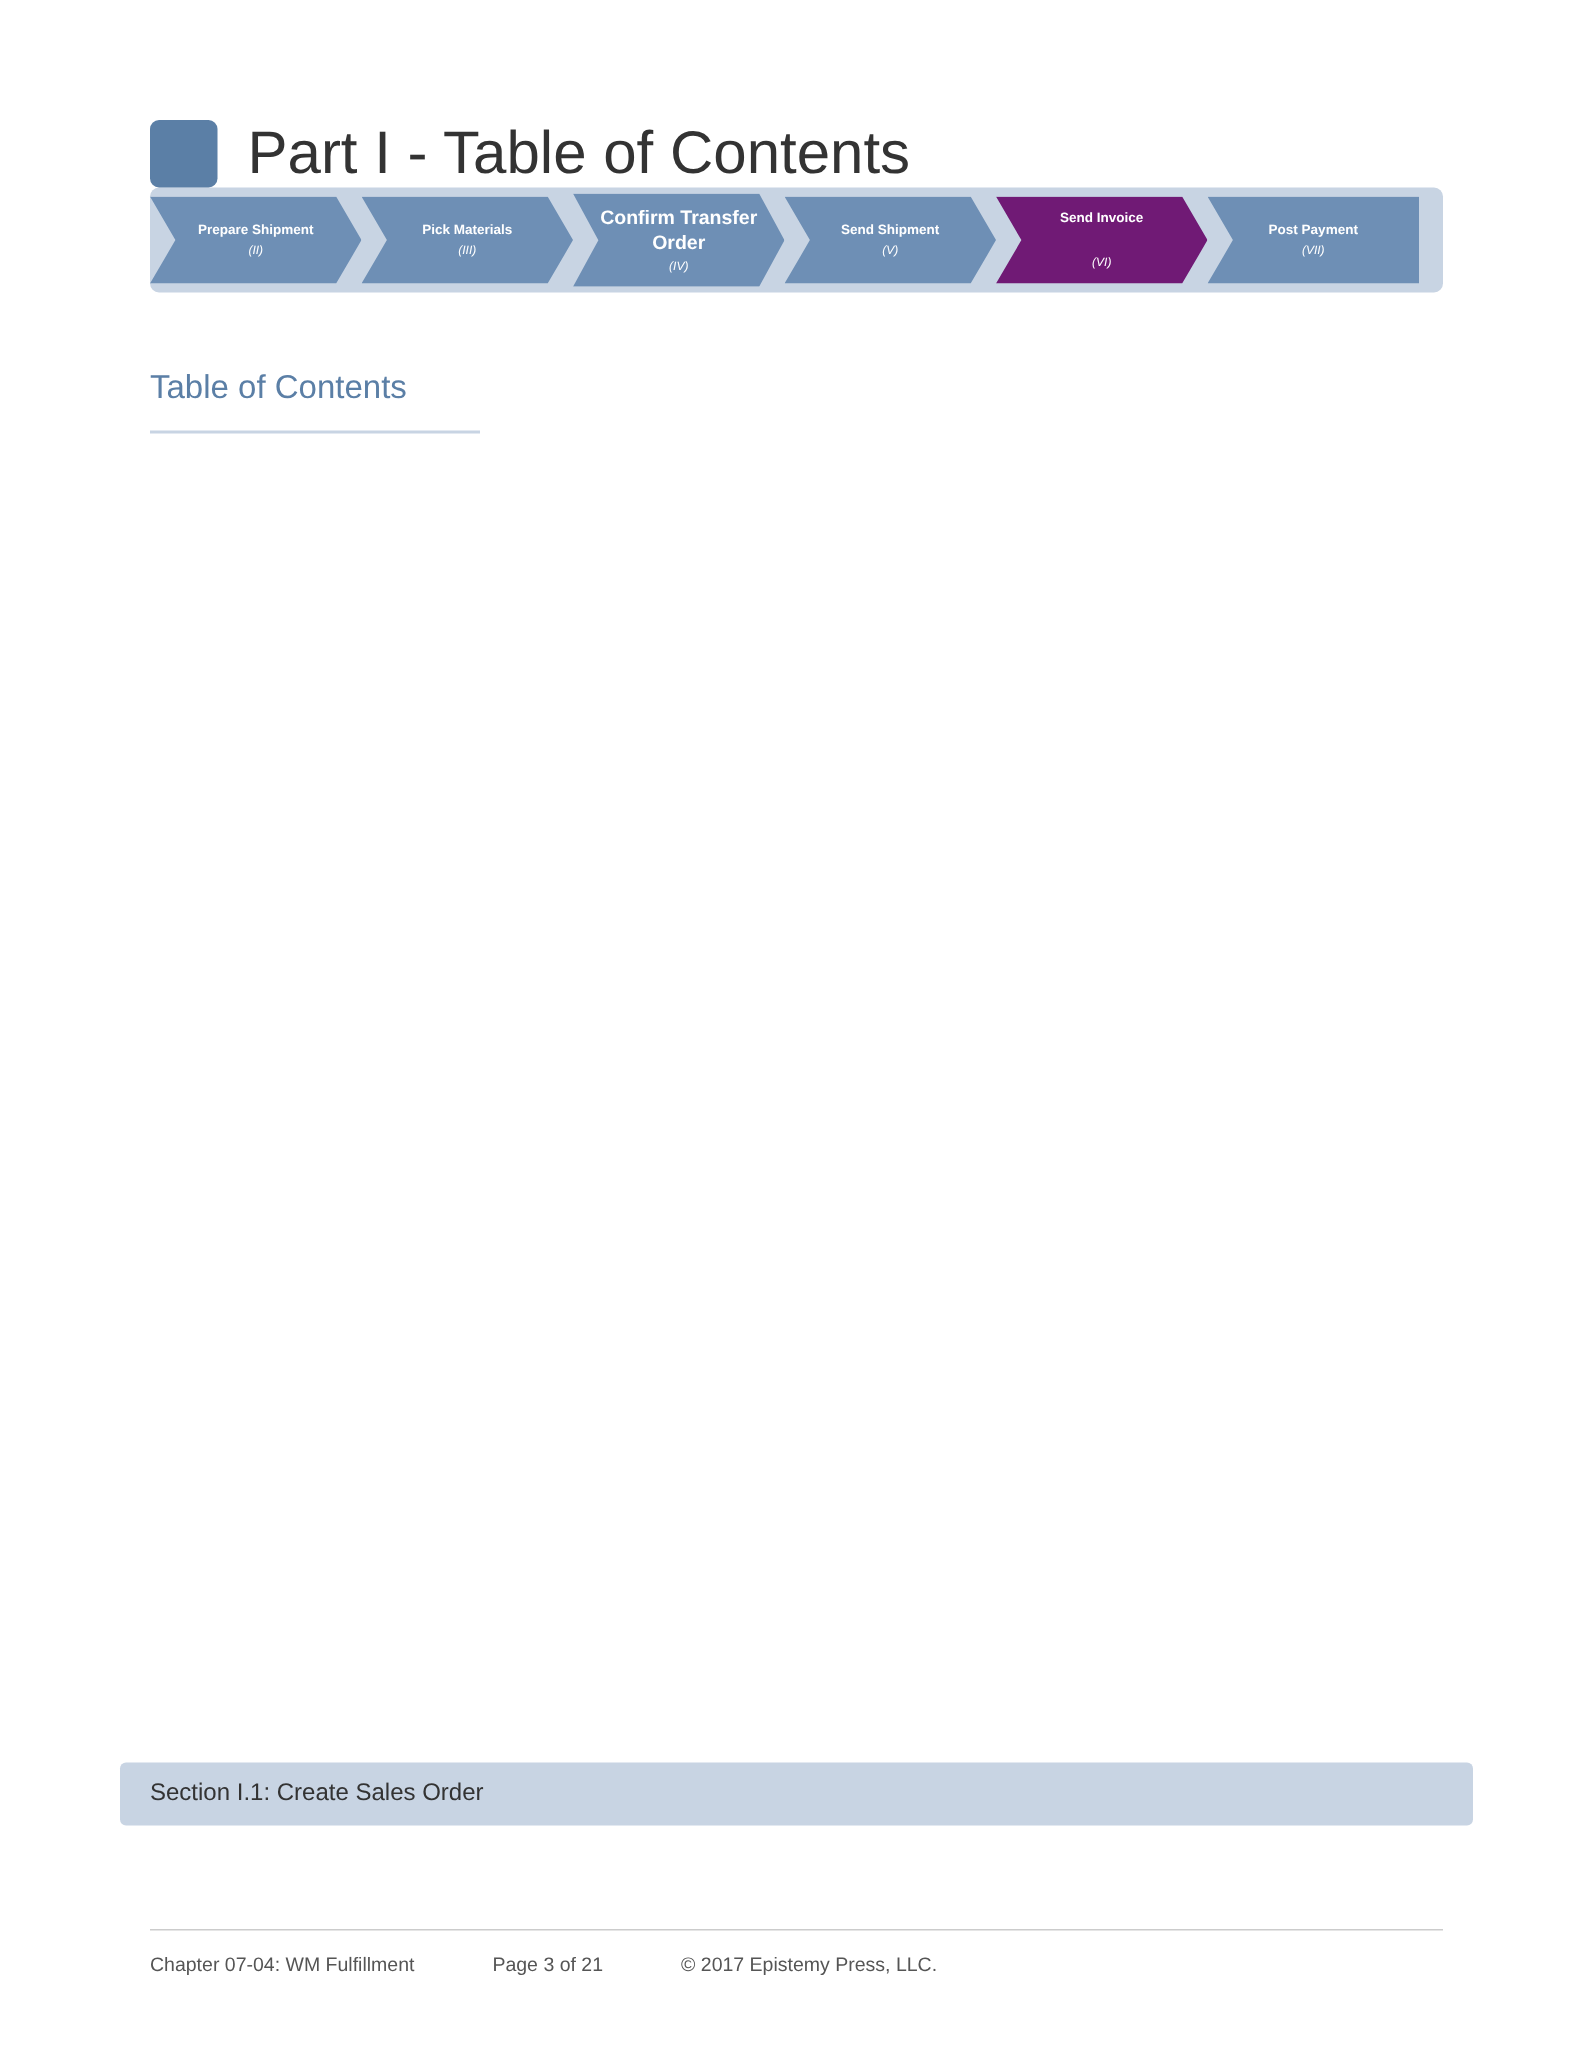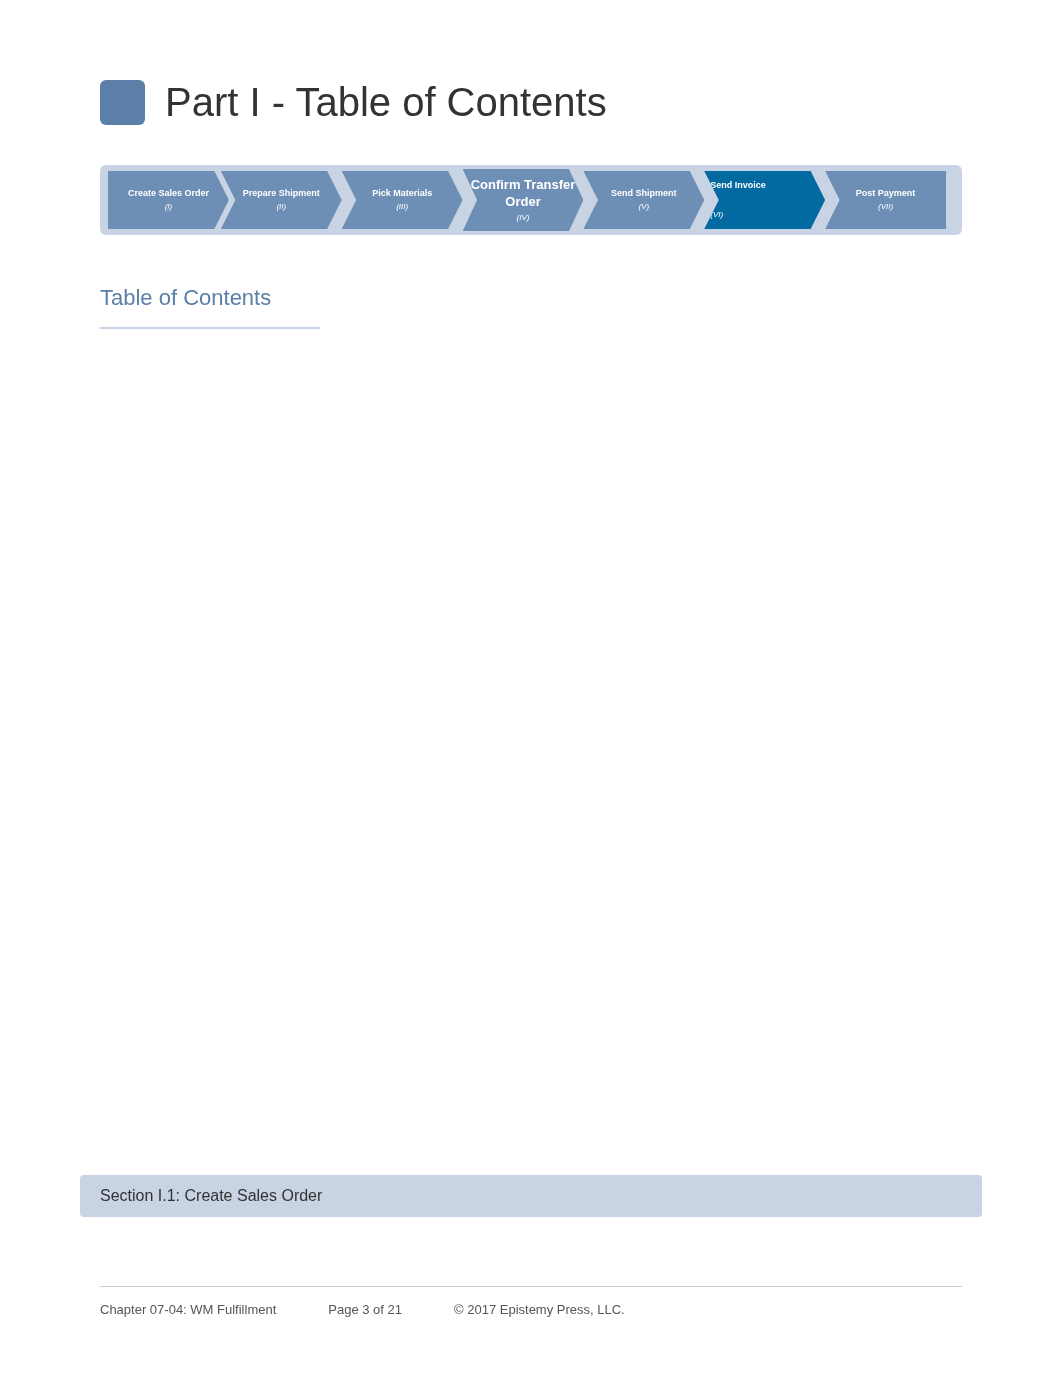--- a/index.html
+++ b/index.html
@@ -16,21 +16,20 @@
       width: 1062px;
       min-height: 1377px;
       padding: 80px 100px 60px 100px;
       position: relative;
     }
 
     
     .page-header {
       display: flex;
       align-items: center;
-      margin-bottom: 40px;
     }
 
     .header-icon {
       width: 45px;
       height: 45px;
       background: #5b7fa6;
       border-radius: 6px;
       margin-right: 20px;
       flex-shrink: 0;
     }
@@ -112,43 +111,20 @@
 
 <div class="page-container">
 
   <div class="page-header">
     <div class="header-icon"></div>
     <h1 class="page-title">Part I - Table of Contents</h1>
   </div>
 
   <div class="process-flow">
 
-  <div class="process-step">
-      <div style="
-        background: #6e8fb5;
-        color: #ffffff;
-        text-align: center;
-        padding: 8px 6px;
-        font-size: 9px;
-        line-height: 1.3;
-        clip-path: polygon(0 0, 88% 0, 100% 50%, 88% 100%, 0 100%);
-        width: 100%;
-        min-height: 58px;
-        display: flex;
-        flex-direction: column;
-        align-items: center;
-        justify-content: center;
-        margin-left: 0;
-        position: relative;
-        z-index: 7;
-      ">
-        <span style="font-weight: bold; font-size: 9px;">Create Sales Order</span>
-        <span style="font-size: 8px; font-style: italic; margin-top: 2px;">(I)</span>
-      </div>
-    </div>
       <div class="process-step">
       <div style="
         background: #6e8fb5;
         color: #ffffff;
         text-align: center;
         padding: 8px 6px;
         font-size: 9px;
         line-height: 1.3;
         clip-path: polygon(0 0, 88% 0, 100% 50%, 88% 100%, 0 100%, 12% 50%);
         width: 100%;
@@ -229,32 +205,32 @@
         margin-left: -8px;
         position: relative;
         z-index: 3;
       ">
         <span style="font-weight: bold; font-size: 9px;">Send Shipment</span>
         <span style="font-size: 8px; font-style: italic; margin-top: 2px;">(V)</span>
       </div>
     </div>
       <div class="process-step">
       <div style="
-        background: #0369a1;
-        color: #ffffff;
-        text-align: center;
-        padding: 8px 6px;
-        font-size: 9px;
-        line-height: 1.3;
-        clip-path: polygon(0 0, 88% 0, 100% 50%, 88% 100%, 0 100%, 12% 50%);
-        width: 100%;
-        min-height: 58px;
-        display: flex;
-        flex-direction: column;
-        align-items: flex-start;
+        background: #701a75;
+        color: #ffffff;
+        text-align: center;
+        padding: 8px 6px;
+        font-size: 9px;
+        line-height: 1.3;
+        clip-path: polygon(0 0, 88% 0, 100% 50%, 88% 100%, 0 100%, 12% 50%);
+        width: 100%;
+        min-height: 58px;
+        display: flex;
+        flex-direction: column;
+        align-items: center;
         justify-content: center;
         margin-left: -8px;
         position: relative;
         z-index: 2;
       ">
         <span style="font-weight: bold; font-size: 9px;">Send Invoice</span>
         <span style="font-size: 8px; font-style: italic; margin-top: 18px;">(VI)</span>
       </div>
     </div>
       <div class="process-step">

